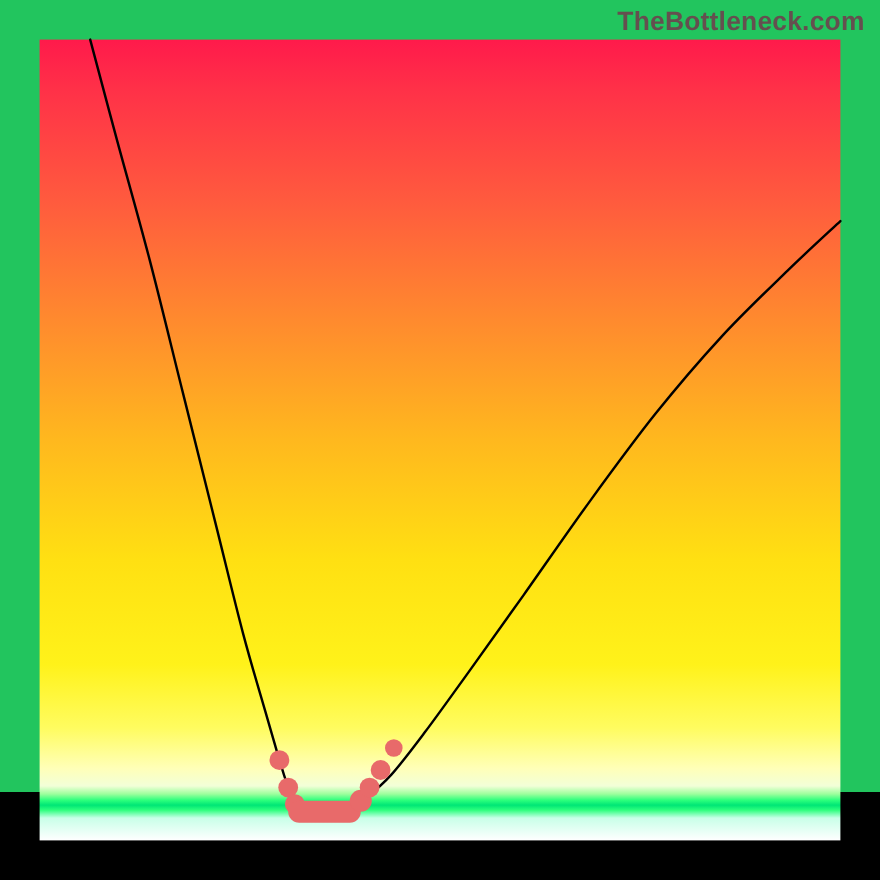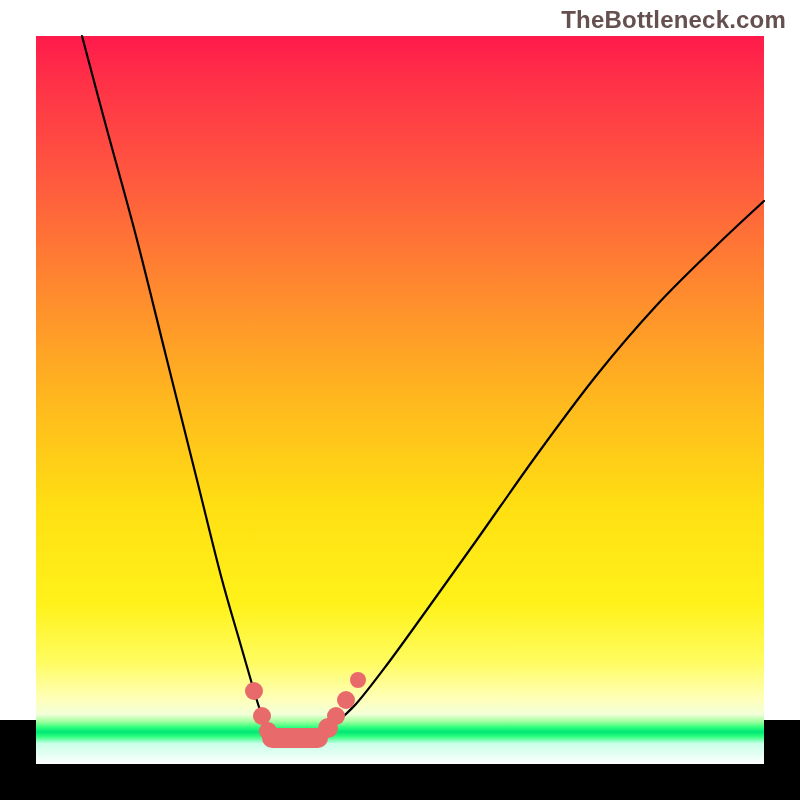--- a/index.html
+++ b/index.html
@@ -9,21 +9,21 @@
     height: 800px;
     background: #000;
     overflow: hidden;
   }
   .frame {
     position: absolute;
     left: 0;
     top: 0;
     width: 800px;
     height: 720px;
-    background: #ffffff;
+    background: #22c55e;
   }
   .plot-area {
     position: absolute;
     left: 36px;
     top: 36px;
     width: 728px;
     height: 728px;
     
     background: linear-gradient(
       to bottom,

